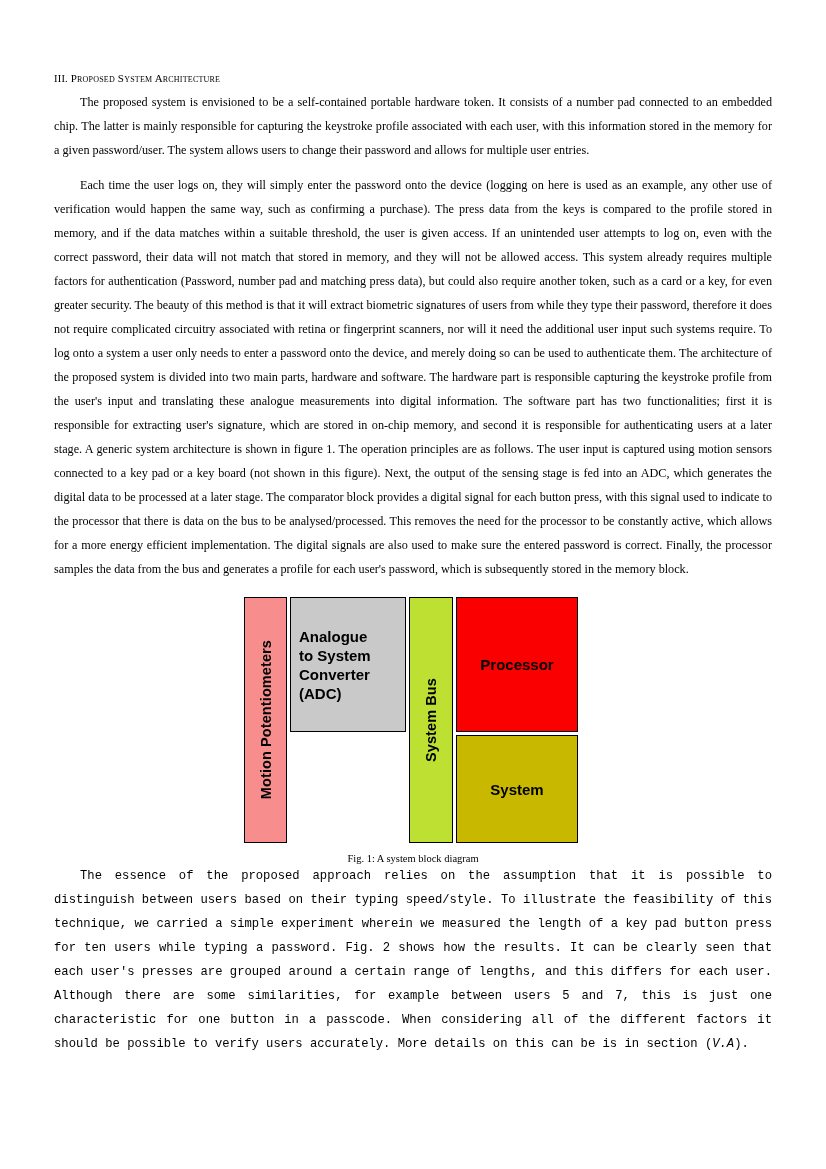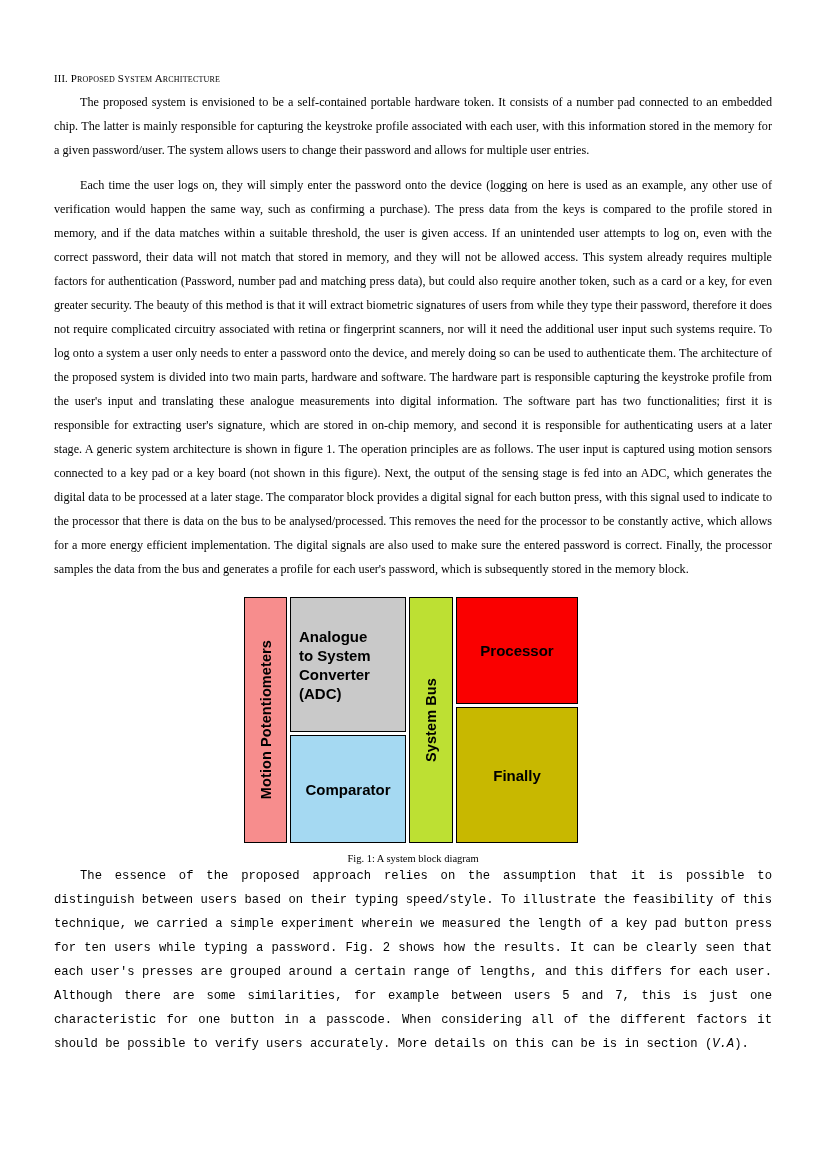--- a/index.html
+++ b/index.html
@@ -115,21 +115,21 @@
     background: #bde033;
     margin-right: 3px;
   }
   .col-right {
     width: 122px;
     display: flex;
     flex-direction: column;
   }
   .blk-proc {
     background: #fa0000;
-    height: 107px;
+    height: 135px;
     flex: none;
     font-size: 15px;
   }
   .blk-mem {
     background: #c8b800;
     flex: 1;
     margin-top: 3px;
     font-size: 15px;
   }
   .fig-caption {
@@ -167,35 +167,32 @@
 
         <div class="col-mid">
           <div class="blk blk-adc">
             <div>
               <span>Analogue</span>
               <span>to System</span>
               <span>Converter</span>
               <span>(ADC)</span>
             </div>
           </div>
-          <div class="blk blk-comp">
-            <span>Comparator</span>
-          </div>
         </div>
 
         <div class="blk col-bus">
           <span class="vert-text">System Bus</span>
         </div>
 
         <div class="col-right">
           <div class="blk blk-proc">
             <span>Processor</span>
           </div>
           <div class="blk blk-mem">
-            <span>Finally</span>
+            <span>System</span>
           </div>
         </div>
 
       </div>
       <div class="fig-caption">Fig. 1: A system block diagram</div>
     </div>
 
     <p class="body after-fig"><span>The essence of the proposed approach relies on the assumption that it is possible to distinguish between users based on their typing speed/style. To illustrate the feasibility of this technique, we carried a simple experiment wherein we measured the length of a key pad button press for ten users while typing a password. Fig. 2 shows how the results.  It can be clearly seen that each user's presses are grouped around a certain range of lengths, and this differs for each user. Although there are some similarities, for example between users 5 and 7, this is just one characteristic for one button in a passcode. When considering all of the different factors it should be possible to verify users accurately. More details on this can be is in section (</span><em>V.A</em><span>).</span></p>
 
   </div>

